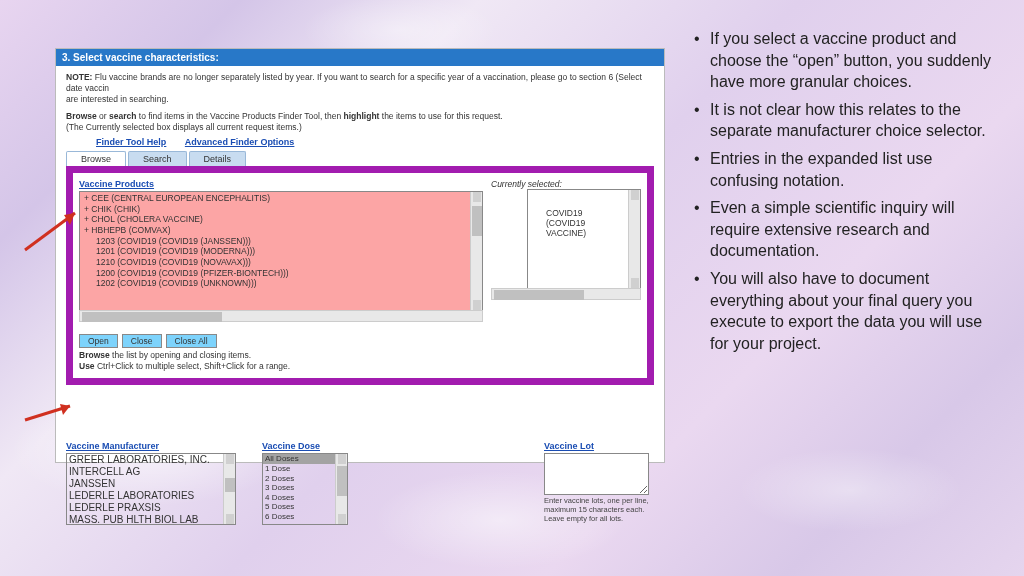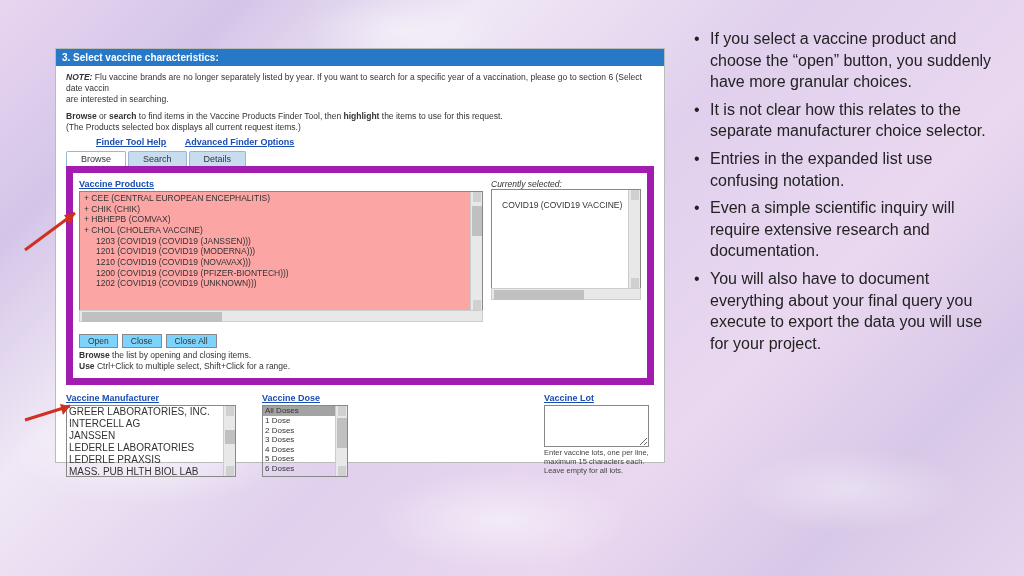--- a/index.html
+++ b/index.html
@@ -29,21 +29,21 @@
     color: #333;
   }
   .section-header {
     background: #2878c8;
     color: #fff;
     font-weight: bold;
     font-size: 10px;
     padding: 3px 6px;
   }
   .note-block { padding: 6px 10px 4px; font-size: 8.5px; line-height: 1.3; }
-  .note-block b { font-weight: bold; font-style: italic; }
+  .note-block b { font-weight: bold; }
   .instr-block { padding: 2px 10px 4px; font-size: 8.5px; line-height: 1.3; }
   .links-row { padding: 0 20px 4px 40px; }
   .links-row a { color: #1a4db3; font-weight: bold; text-decoration: underline; margin-right: 16px; font-size: 9px; cursor: pointer; }
   .tabs { display: flex; gap: 2px; padding: 0 10px; }
   .tab {
     background: #c8dcf0; border: 1px solid #99b8d8; border-bottom: none;
     padding: 2px 14px; font-size: 9px; cursor: pointer;
     border-radius: 2px 2px 0 0;
   }
   .tab.active { background: #fff; }
@@ -62,26 +62,26 @@
   .tree-item { white-space: nowrap; line-height: 1.25; padding: 0 2px; }
   .tree-item.sel { background: #d0d0d0; }
   .tree-child { padding-left: 14px; }
   .scroll-v { position:absolute; right:0; top:0; bottom:0; width:12px; background:#e8e8e8; border-left:1px solid #ccc; }
   .scroll-v:before, .scroll-v:after { content:""; position:absolute; left:2px; width:8px; height:10px; background:#d0d0d0; }
   .scroll-v:before { top:0; } .scroll-v:after { bottom:0; }
   .scroll-thumb-v { position:absolute; left:1px; width:10px; background:#c0c0c0; }
   .scroll-h { height:12px; background:#e8e8e8; border:1px solid #ccc; border-top:1px solid #ccc; position:relative; margin-top:-1px;}
   .scroll-thumb-h { position:absolute; top:1px; height:10px; background:#c0c0c0; }
   .sel-box { width: 150px; }
-  .sel-list { border:1px solid #888; height:100px; font-size:8.5px; padding:10px; position:relative; }
+  .sel-list { border:1px solid #888; height:100px; font-size:8.5px; padding:18px; position:relative;margin-left:36px; }
   .btn-row { display:flex; gap:4px; margin-top:4px; }
   .btn { border:1px solid #888; background:#7dd3fc; padding:1px 8px; font-size:8.5px; cursor:pointer; }
   .hint { font-size:8.5px; line-height:1.3; margin-top:2px; }
   .bottom-row { display:flex; gap:26px; margin: 8px 10px 0; }
-  .col { display:flex; flex-direction:column; }
+  .col { display:flex; flex-direction:column;margin-top:48px; }
   .col .box-label { margin-bottom:2px; }
   .mfr-list { width:170px; height:72px; border:1px solid #888; font-size:10px; overflow:hidden; position:relative; }
   .mfr-list .item { padding:0 2px; line-height:1.2; white-space:nowrap; }
   .dose-list { width:86px; height:72px; border:1px solid #888; font-size:8px; overflow:hidden; position:relative; }
   .dose-list .item { padding:0 2px; line-height:1.2; }
   .dose-list .item.sel { background:#a3a3a3; }
   .lot-col { margin-left:auto; }
   .lot-box { width:105px; height:42px; border:1px solid #888; background:#fff; }
   .lot-hint { font-size:7.5px; line-height:1.15; color:#444; margin-top:2px; width:110px;}
   .arrow { position:absolute; pointer-events:none; }
@@ -103,21 +103,21 @@
 <div class="app-window">
   <div class="section-header">3. Select vaccine characteristics:</div>
 
   <div class="note-block">
     <b>NOTE:</b><span> Flu vaccine brands are no longer separately listed by year. If you want to search for a specific year of a vaccination, please go to section 6 (Select date vaccin</span><br>
     <span>are interested in searching.</span>
   </div>
 
   <div class="instr-block">
     <b>Browse</b><span> or </span><b>search</b><span> to find items in the Vaccine Products Finder Tool, then </span><b>highlight</b><span> the items to use for this request.</span><br>
-    <span>(The Products selected box displays all current request items.)</span>
+    <span>(The Currently selected box displays all current request items.)</span>
   </div>
 
   <div class="links-row">
     <a>Finder Tool Help</a>
     <a>Advanced Finder Options</a>
   </div>
 
   <div class="tabs">
     <div class="tab active">Browse</div>
     <div class="tab">Search</div>
@@ -125,22 +125,22 @@
   </div>
 
   <div class="panel-wrap">
     <div class="top-row">
       <div class="product-box">
         <span class="box-label">Vaccine Products</span>
         <div class="listbox">
           <div class="listbox-inner">
             <div class="tree-item">+ CEE  (CENTRAL EUROPEAN ENCEPHALITIS)</div>
             <div class="tree-item">+ CHIK  (CHIK)</div>
+            <div class="tree-item">+ CHOL  (CHOLERA VACCINE)</div>
             <div class="tree-item">+ HBHEPB  (COMVAX)</div>
-            <div class="tree-item">+ CHOL  (CHOLERA VACCINE)</div>
             <div class="tree-item tree-child">1203  (COVID19 (COVID19 (JANSSEN)))</div>
             <div class="tree-item tree-child">1201  (COVID19 (COVID19 (MODERNA)))</div>
             <div class="tree-item tree-child">1210  (COVID19 (COVID19 (NOVAVAX)))</div>
             <div class="tree-item tree-child">1200  (COVID19 (COVID19 (PFIZER-BIONTECH)))</div>
             <div class="tree-item tree-child">1202  (COVID19 (COVID19 (UNKNOWN)))</div>
           </div>
           <div class="scroll-v">
               <div class="scroll-thumb-v" style="top:14px;height:30px"></div>
             </div>
         </div>

